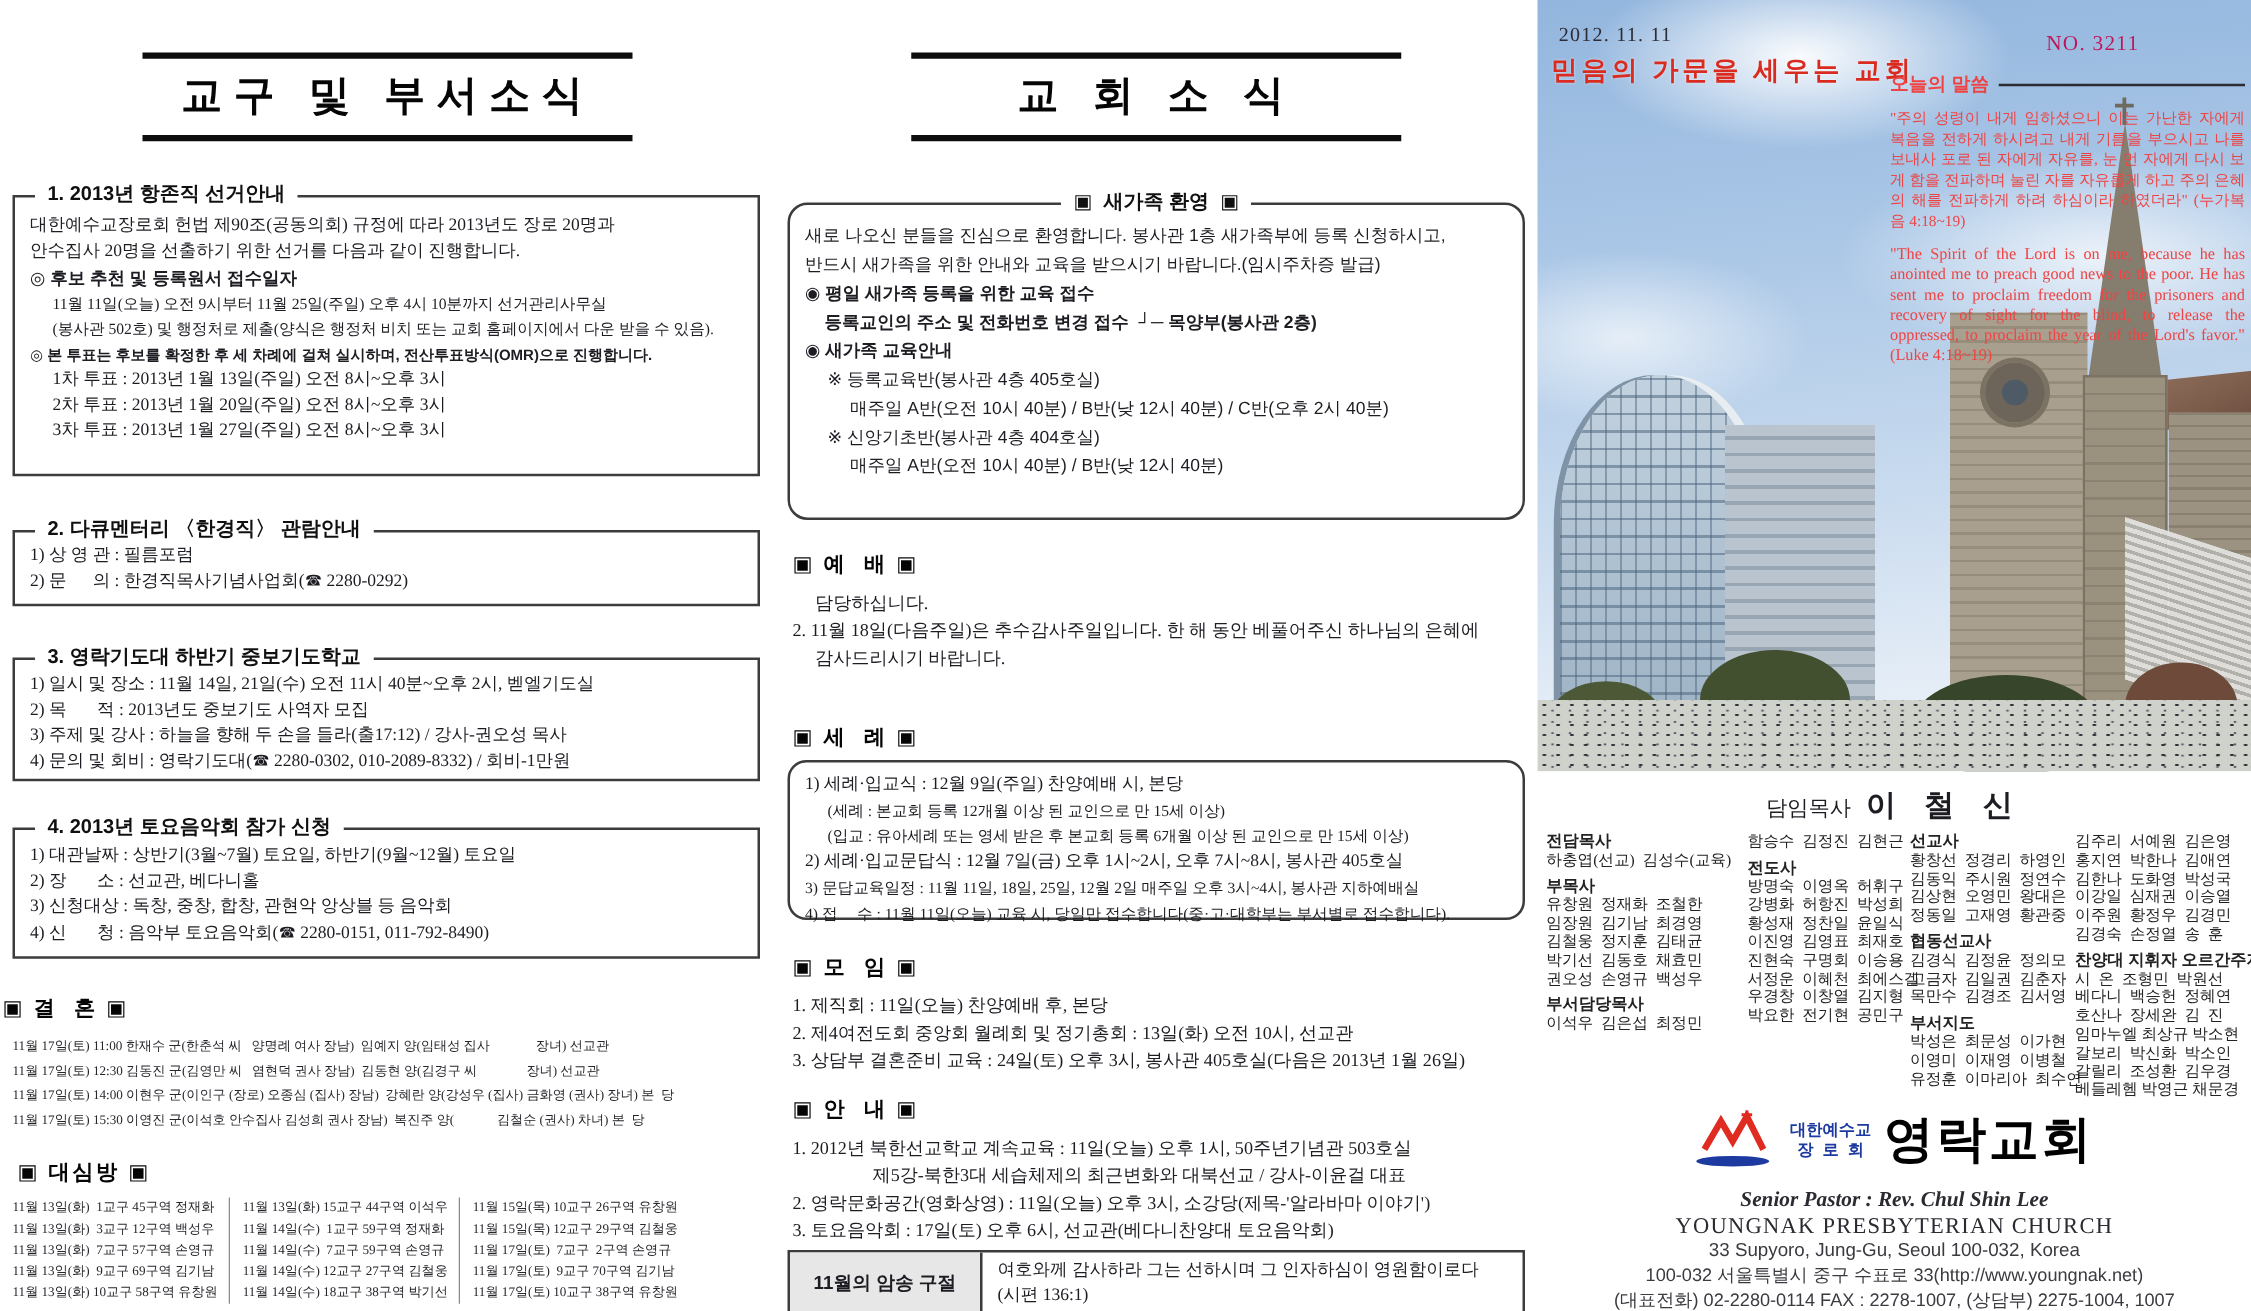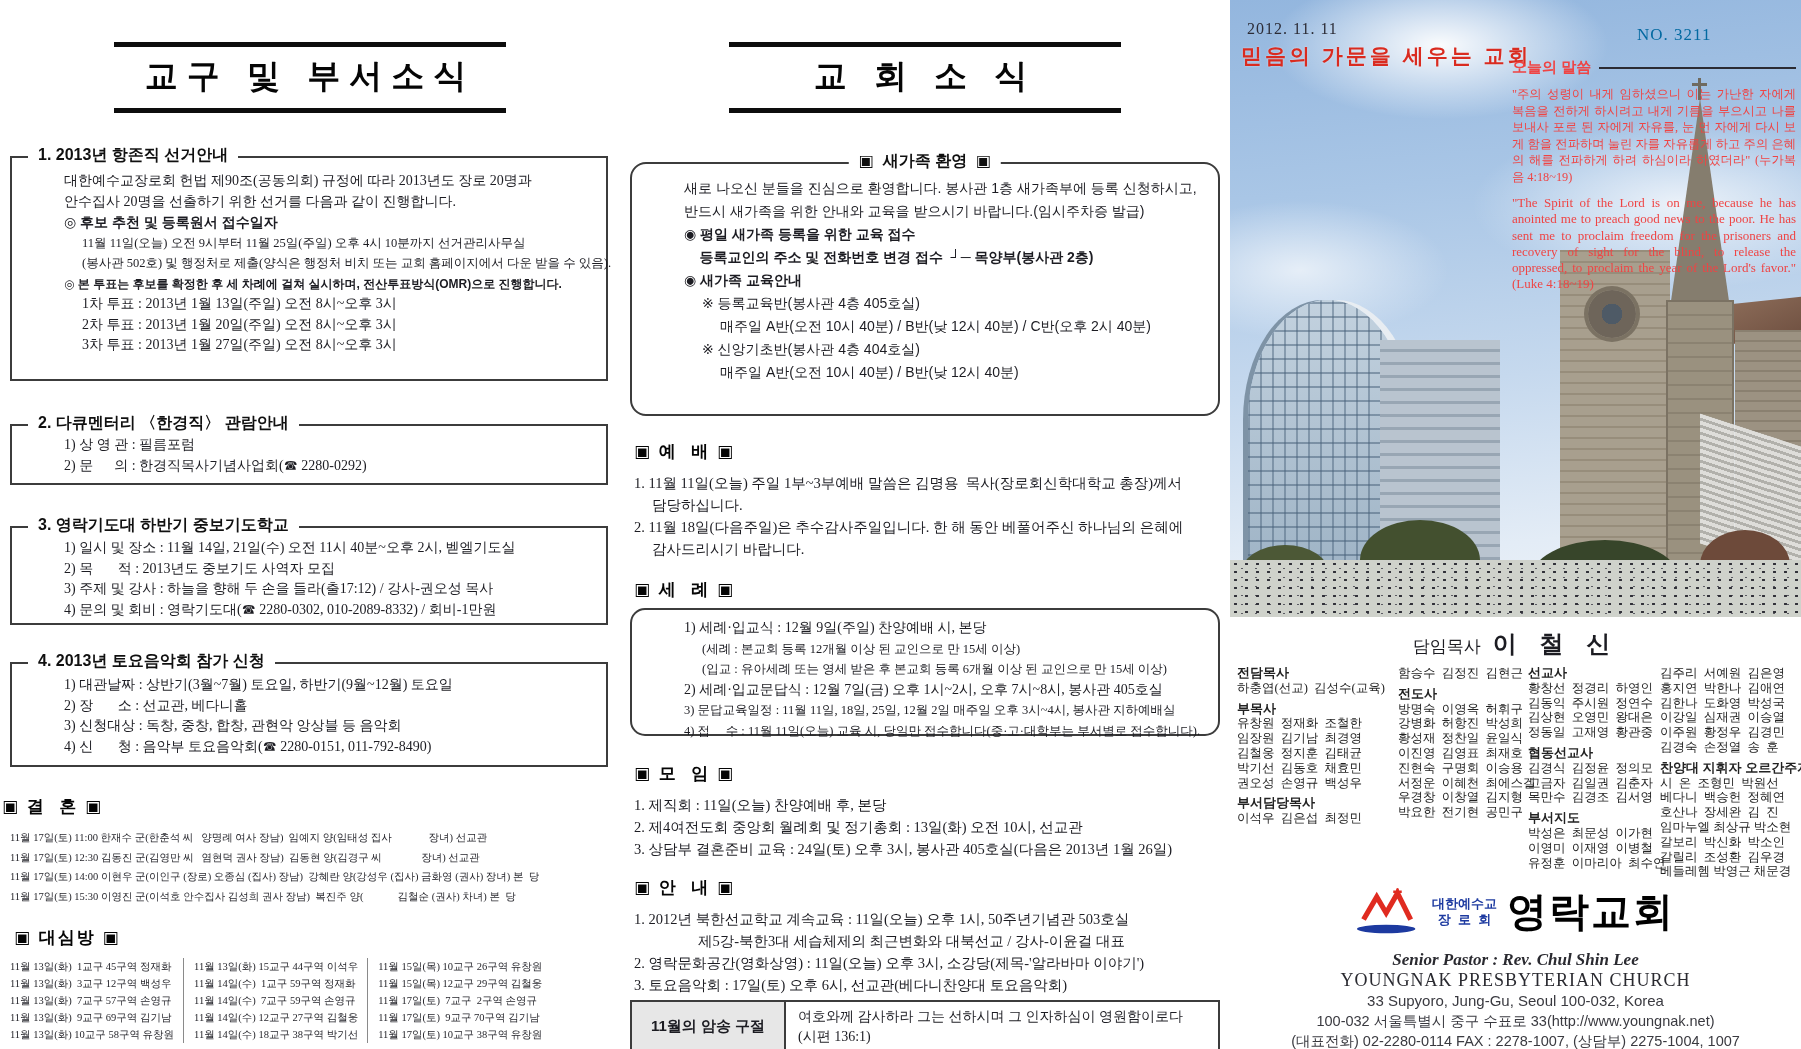--- a/index.html
+++ b/index.html
@@ -9,21 +9,21 @@
   .big-title{position:absolute;}
   .big-title .bar{height:5px;background:#0d0d0d;}
   .big-title .tt{font-family:"Liberation Sans","DejaVu Sans",sans-serif;font-weight:900;
                  font-size:33px;letter-spacing:9px;text-align:center;padding:7px 0 9px 0;color:#050505;}
   
   .fbox{position:absolute;border:2px solid #3c3c3c;background:#fff;}
   .fbox .fbox-title{position:absolute;top:-13px;left:16px;background:#fff;padding:0 10px;
         font-family:"Liberation Sans","DejaVu Sans",sans-serif;font-weight:bold;font-size:16px;color:#101010;white-space:pre;}
   .fbox.center-title .fbox-title{left:50%;transform:translateX(-50%);}
   .fbox .fbox-body{padding:13px 10px 6px 12px;font-size:14px;}
-  .fbox .fbox-body div{white-space:pre;line-height:20.5px;margin-left:40px;}
+  .fbox .fbox-body div{white-space:pre;line-height:20.5px;}
   .round{border-radius:16px;}
   
   .h{font-family:"Liberation Sans","DejaVu Sans",sans-serif;font-weight:bold;}
   .s{font-size:12.5px;}
   .h.s{font-size:12px;}
   .in1{padding-left:18px;}
   .in2{padding-left:36px;}
   .in3{padding-left:64px;}
   
   .sec-head{position:absolute;font-family:"Liberation Sans","DejaVu Sans",sans-serif;
@@ -83,21 +83,21 @@
   .t4{left:10px;top:545px;width:90px;height:60px;background:#4c5836;}
   .crowd{position:absolute;left:0;top:560px;width:571px;height:57px;background:#cfd2cb;
      background-image:radial-gradient(#303038 1.2px,transparent 1.6px),radial-gradient(#5b5b63 1px,transparent 1.4px);
      background-size:11px 8px,14px 9px;background-position:0 0,5px 4px;}
   .steps{position:absolute;left:470px;top:430px;width:101px;height:130px;
      background:repeating-linear-gradient(180deg,#e6e6e4 0 4px,#b4b4b0 4px 7px);opacity:.9;transform:skewY(18deg);}
   
   .ph-date{position:absolute;left:1247px;top:20px;font-size:16px;color:#2c2c36;letter-spacing:1px;}
   .ph-slogan{position:absolute;left:1241px;top:42px;font-family:"Liberation Sans","DejaVu Sans",sans-serif;
      font-weight:900;font-size:21px;color:#d92b20;letter-spacing:3px;text-shadow:0 0 2px rgba(255,255,255,.6);}
-  .ph-no{position:absolute;left:1637px;top:25px;font-size:17px;color:#0369a1;letter-spacing:1px;}
+  .ph-no{position:absolute;left:1637px;top:25px;font-size:17px;color:#be185d;letter-spacing:1px;}
   .word{position:absolute;left:1512px;top:58px;width:284px;color:#ef4444;}
   .word .wt{display:flex;align-items:center;font-family:"Liberation Sans","DejaVu Sans",sans-serif;
      font-weight:bold;font-size:15px;}
   .word .wt:after{content:"";flex:1;border-top:2px solid #2b2b33;margin-left:8px;}
   .word .kr{margin-top:9px;font-size:12.3px;line-height:16.5px;text-align:justify;}
   .word .en{margin-top:10px;font-size:13px;line-height:16.3px;text-align:justify;}
   
   .pastor-line{position:absolute;left:1230px;top:628px;width:571px;text-align:center;}
   .pastor-line .pl1{font-size:17px;}
   .pastor-line .pl2{font-family:"Liberation Sans","DejaVu Sans",sans-serif;font-weight:bold;font-size:24px;letter-spacing:8px;margin-left:8px;}
@@ -219,21 +219,20 @@
         <div class="h">◉ 새가족 교육안내</div>
         <div class="in1">※ 등록교육반(봉사관 4층 405호실)</div>
         <div class="in2">매주일 A반(오전 10시 40분) / B반(낮 12시 40분) / C반(오후 2시 40분)</div>
         <div class="in1">※ 신앙기초반(봉사관 4층 404호실)</div>
         <div class="in2">매주일 A반(오전 10시 40분) / B반(낮 12시 40분)</div>
       </div>
   </div>
 
   <div class="sec-head" style="left:634px;top:440px;">▣ 예  배 ▣</div>
   <div class="plain" style="left:634px;top:472px;width:582px;">
-      <div>1. 11월 11일(오늘) 주일 1부~3부예배 말씀은 김명용  목사(장로회신학대학교 총장)께서</div>
       <div class="in1">담당하십니다.</div>
       <div>2. 11월 18일(다음주일)은 추수감사주일입니다. 한 해 동안 베풀어주신 하나님의 은혜에</div>
       <div class="in1">감사드리시기 바랍니다.</div>
     </div>
 
   <div class="sec-head" style="left:634px;top:578px;">▣ 세  례 ▣</div>
   <div class="fbox" style="left:630px;top:608px;width:586px;height:124px;border-radius:15px;">
     <div class="fbox-body" style="padding-top:8px;">
         <div>1) 세례·입교식 : 12월 9일(주일) 찬양예배 시, 본당</div>
         <div class="in1 s">(세례 : 본교회 등록 12개월 이상 된 교인으로 만 15세 이상)</div>

